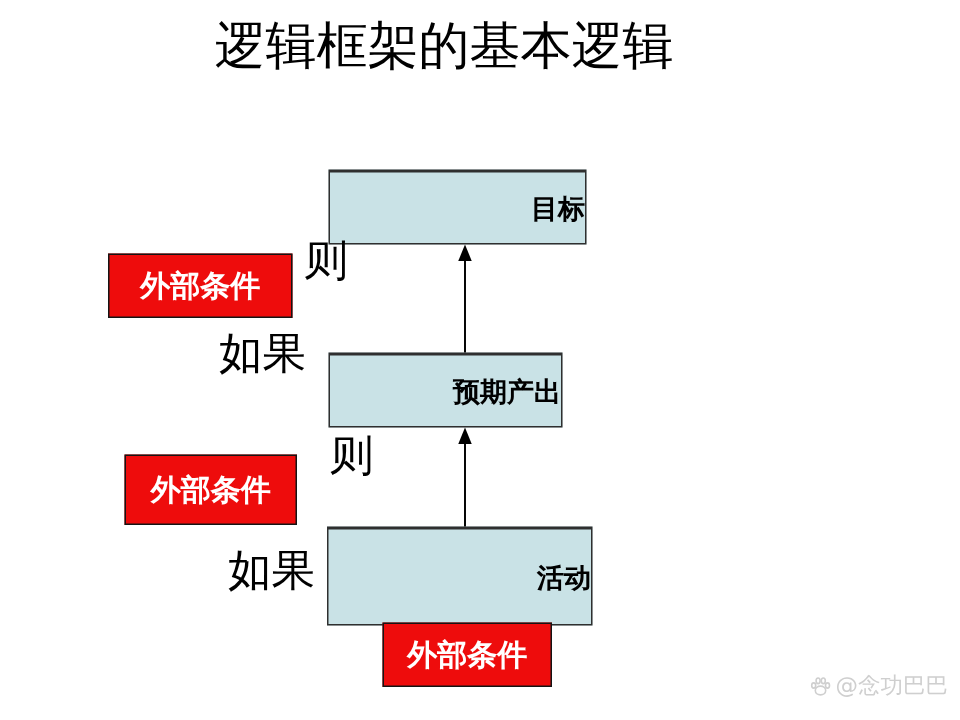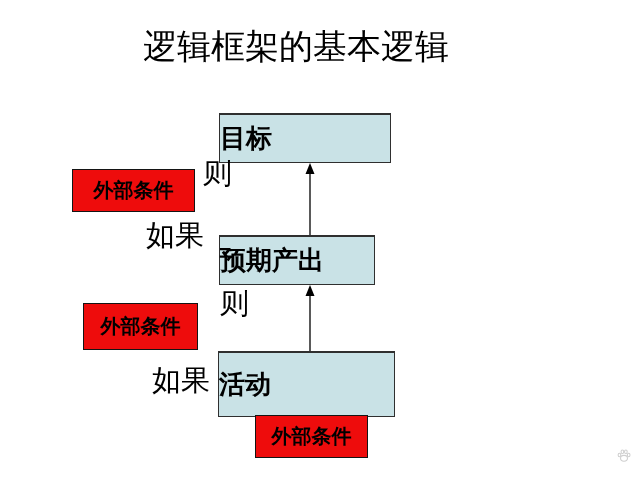--- a/index.html
+++ b/index.html
@@ -3,40 +3,40 @@
 <meta charset="utf-8">
 <style>
   html,body{margin:0;padding:0;}
   body{
     width:640px;height:480px;position:relative;overflow:hidden;
     background:#ffffff;
     font-family:"DejaVu Serif","Liberation Serif",serif;
     color:#000;
   }
   .page-title{
-    position:absolute;left:0;top:24px;width:592px;
+    position:absolute;left:0;top:8px;width:592px;
     text-align:center;font-size:34px;font-weight:400;
     letter-spacing:0px;white-space:nowrap;
   }
   .bluebox{
     position:absolute;
     background:#c9e2e6;
     border:1px solid #2f2f2f;
     border-top-width:2px;
     box-sizing:border-box;
-    display:flex;align-items:center;justify-content:flex-start;
-    font-size:26px;font-weight:bold;
+    display:flex;align-items:center;justify-content:flex-end;
+    font-size:18px;font-weight:bold;
   }
   .redbox{
     position:absolute;
     background:#ee0c0c;
     border:1px solid #141414;
     box-sizing:border-box;
     display:flex;align-items:center;justify-content:center;
-    font-size:20px;font-weight:bold;color:#000000;
+    font-size:20px;font-weight:bold;color:#ffffff;
   }
   .flow-label{
     position:absolute;font-size:29px;font-weight:400;white-space:nowrap;
   }
   .arrow-layer{
     position:absolute;left:0;top:0;width:640px;height:480px;pointer-events:none;
   }
   .watermark{
     position:absolute;right:8px;top:448px;
     display:flex;align-items:center;gap:2px;
@@ -97,13 +97,14 @@
 <div class="watermark">
   <span>
     <svg width="16" height="16" viewBox="0 0 24 24" fill="none" stroke="#cfcfcf" stroke-width="1.6">
       <ellipse cx="12" cy="15.5" rx="5.2" ry="4.4"></ellipse>
       <ellipse cx="5.2" cy="10.5" rx="2" ry="2.6"></ellipse>
       <ellipse cx="9.6" cy="5.8" rx="2" ry="2.8"></ellipse>
       <ellipse cx="14.8" cy="5.8" rx="2" ry="2.8"></ellipse>
       <ellipse cx="19" cy="10.5" rx="2" ry="2.6"></ellipse>
     </svg>
   </span>
+  <span>@念功巴巴</span>
 </div>
 
 </body></html>

